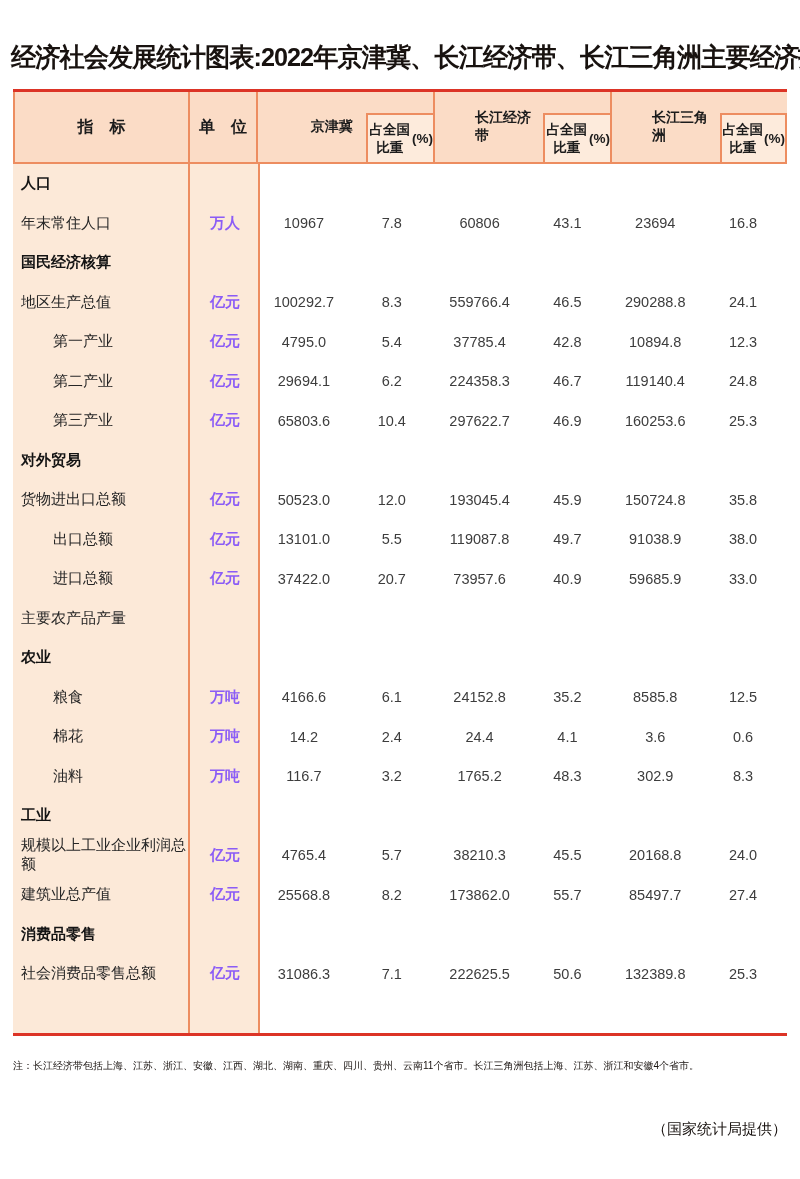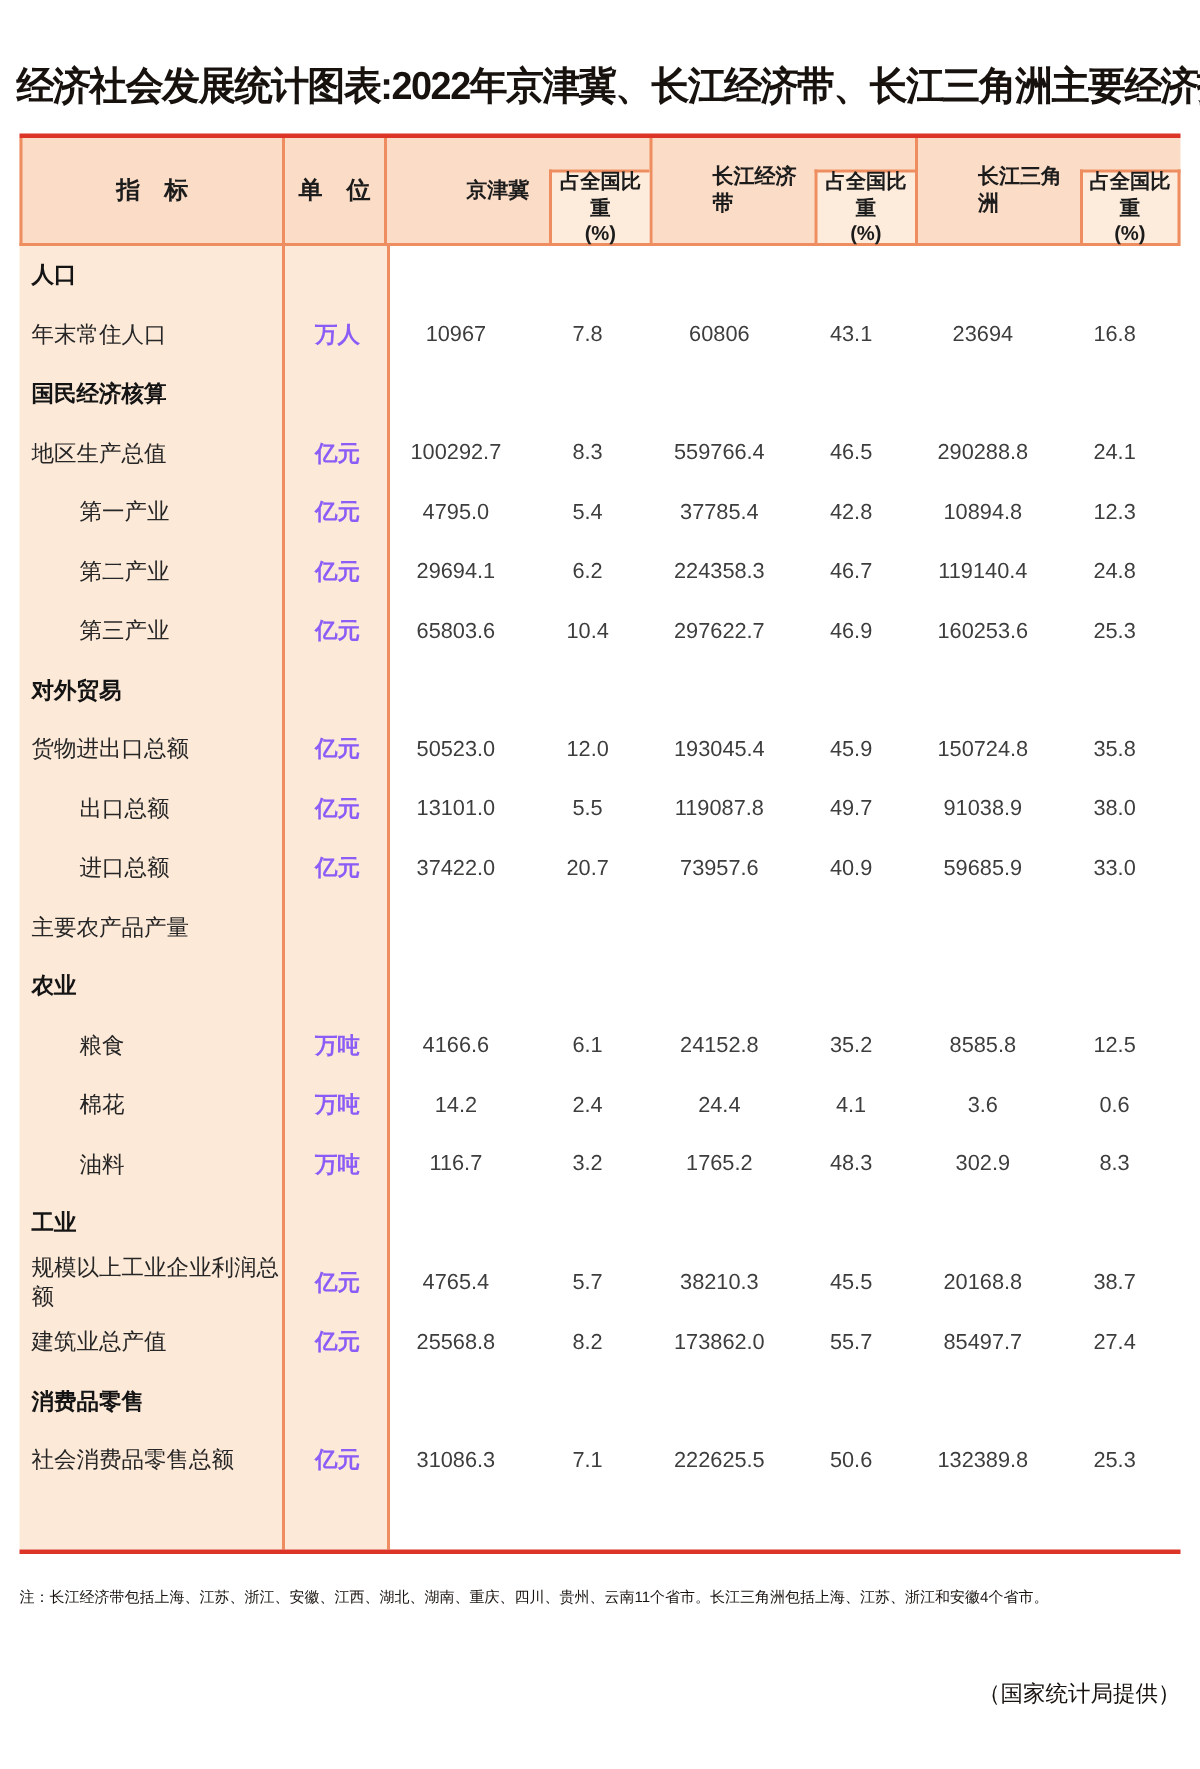--- a/index.html
+++ b/index.html
@@ -25,21 +25,21 @@
   .h-indicator{width:175px;border-right:2px solid #ed8d60;font-weight:700;font-size:16px;}
   .h-unit{width:68px;border-right:2px solid #ed8d60;font-weight:700;font-size:16px;}
   .h-groups{flex:1;display:flex;}
   .h-region{flex:1;display:flex;align-items:center;justify-content:center;
     font-weight:700;font-size:14px;box-sizing:border-box;margin-left:40px;}
   .h-share{flex:1;display:flex;box-sizing:border-box;}
   .h-share.sep{border-right:2px solid #ed8d60;}
   .share-box{
     margin-top:21px;width:100%;box-sizing:border-box;background:#fdebdc;
     border:2px solid #ed8d60;border-bottom:none;
-    display:flex;flex-direction:column;align-items:center;justify-content:center;
+    display:flex;flex-direction:row;align-items:center;justify-content:center;
     font-weight:700;font-size:13.5px;line-height:1.3;text-align:center;
   }
   .h-share.sep .share-box{border-right:none;}
   .t-body{position:absolute;left:0;top:75px;width:774px;height:869px;background:#ffffff;}
   .left-bg{position:absolute;left:0;top:0;bottom:0;width:245px;background:#fce9d8;}
   .vline{position:absolute;top:0;bottom:0;width:2px;background:#ed8d60;}
   .vline-1{left:175px;}
   .vline-2{left:245px;}
   .rows{position:absolute;left:0;top:0;right:0;bottom:0;display:grid;grid-template-rows:repeat(22,1fr);}
   .row{display:flex;align-items:center;font-size:15px;}
@@ -235,21 +235,21 @@
             <div class="c-unit"></div>
           </div>
           <div class="row data">
             <div class="c-label">规模以上工业企业利润总额</div>
             <div class="c-unit">亿元</div>
             <div class="c-val">4765.4</div>
             <div class="c-val">5.7</div>
             <div class="c-val">38210.3</div>
             <div class="c-val">45.5</div>
             <div class="c-val">20168.8</div>
-            <div class="c-val">38.7</div>
+            <div class="c-val">24.0</div>
           </div>
           <div class="row data">
             <div class="c-label">建筑业总产值</div>
             <div class="c-unit">亿元</div>
             <div class="c-val">25568.8</div>
             <div class="c-val">8.2</div>
             <div class="c-val">173862.0</div>
             <div class="c-val">55.7</div>
             <div class="c-val">85497.7</div>
             <div class="c-val">27.4</div>

